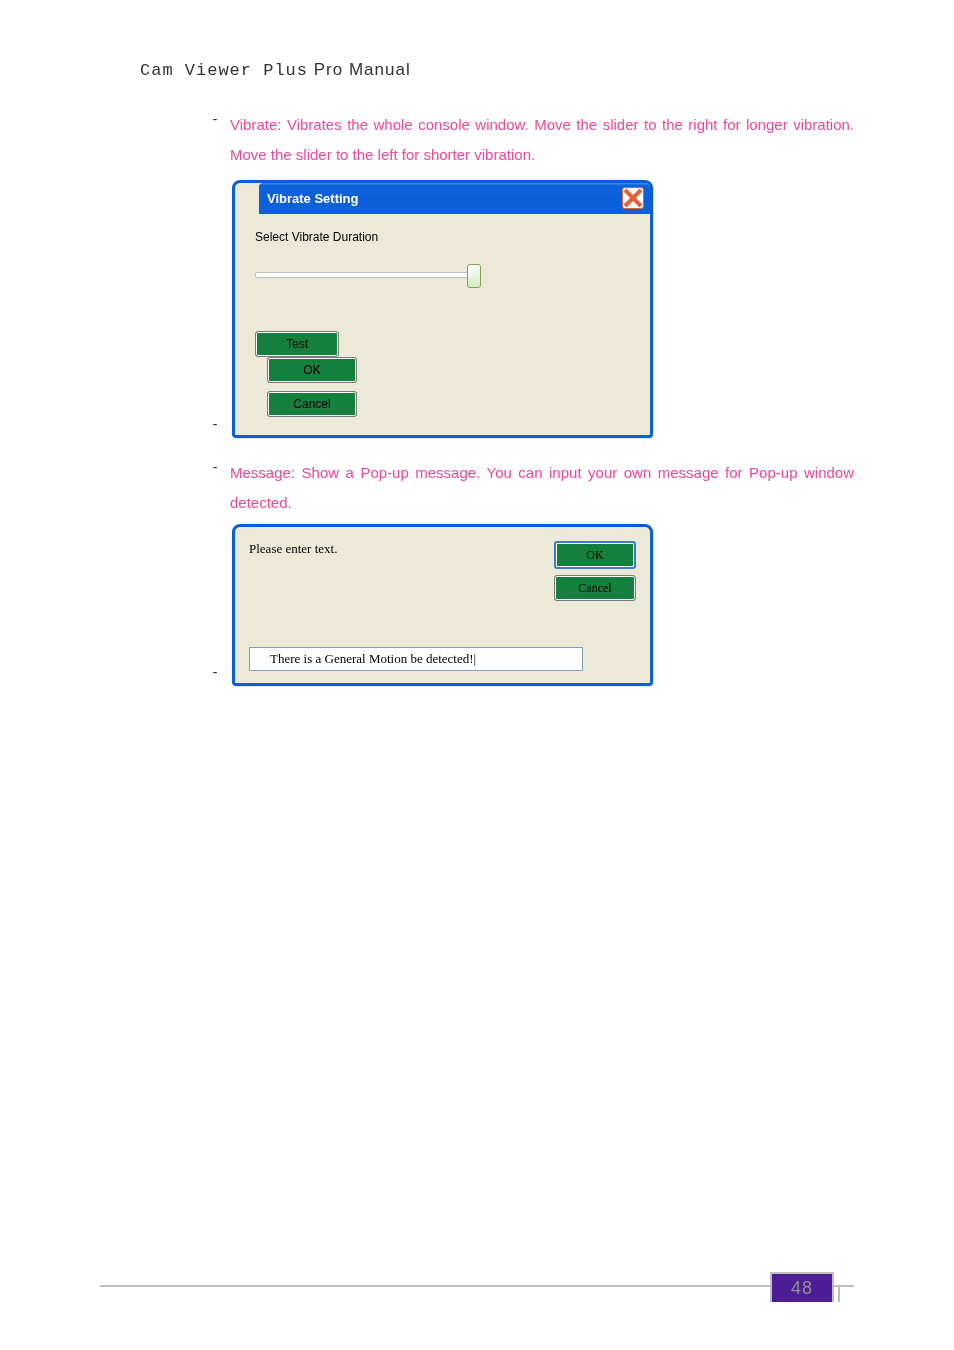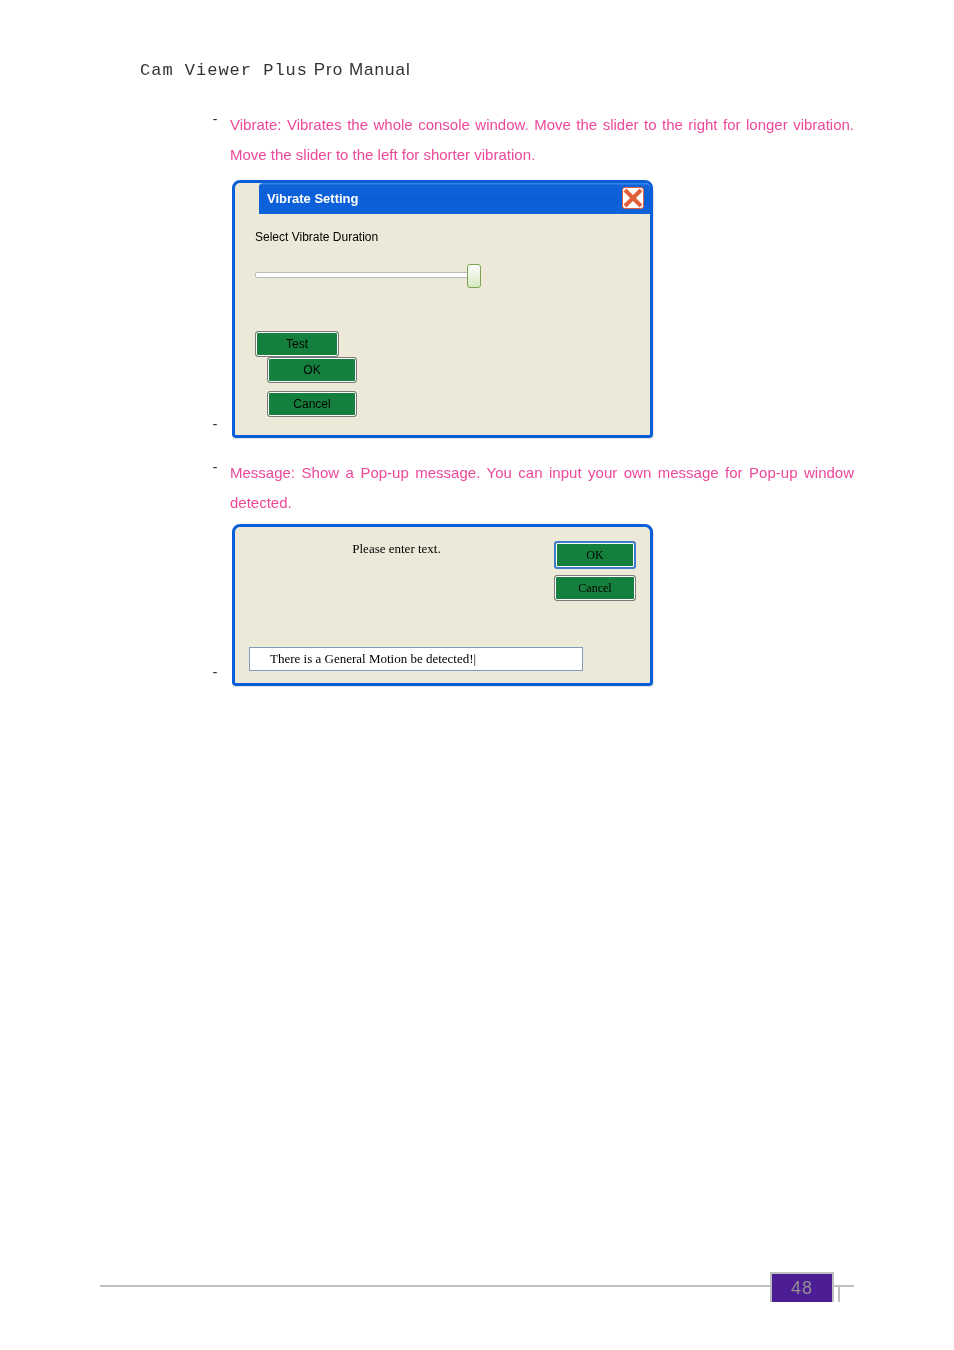--- a/index.html
+++ b/index.html
@@ -184,21 +184,20 @@
   .popup-left {
     flex: 1;
     display: flex;
     flex-direction: column;
   }
   .popup-label {
     font-family: "Times New Roman", serif;
     font-size: 13px;
     color: #000;
     margin-bottom: 90px;
-    text-align: center;
   }
   .popup-input {
     font-family: "Times New Roman", serif;
     font-size: 13px;
     border: 1px solid #7f9db9;
     background: #fff;
     height: 20px;
     padding: 1px 20px;
     width: 99%;
   }

